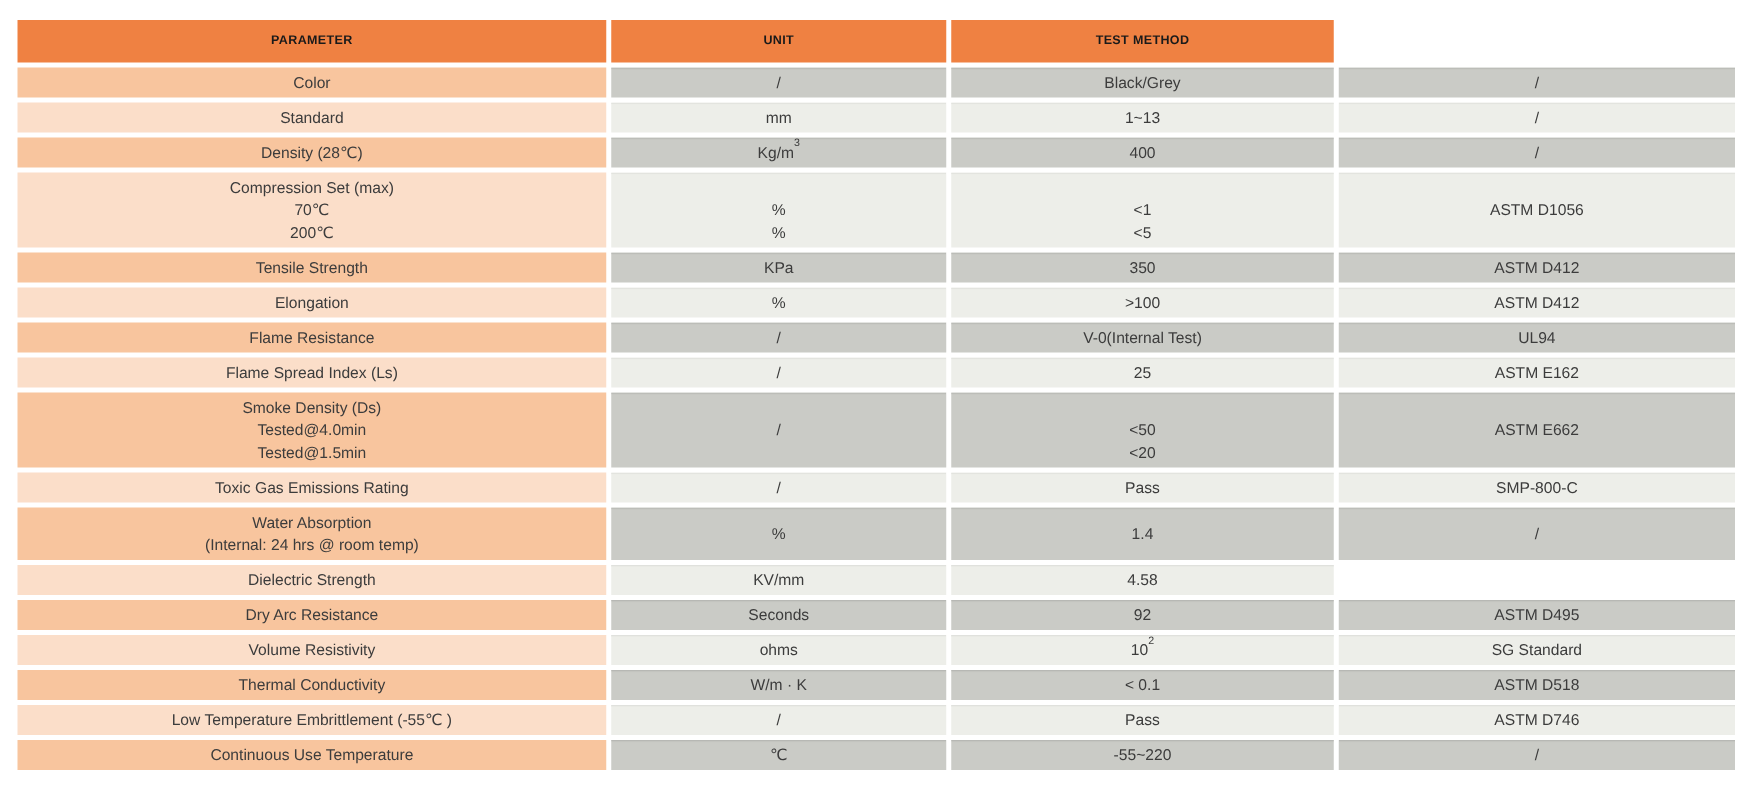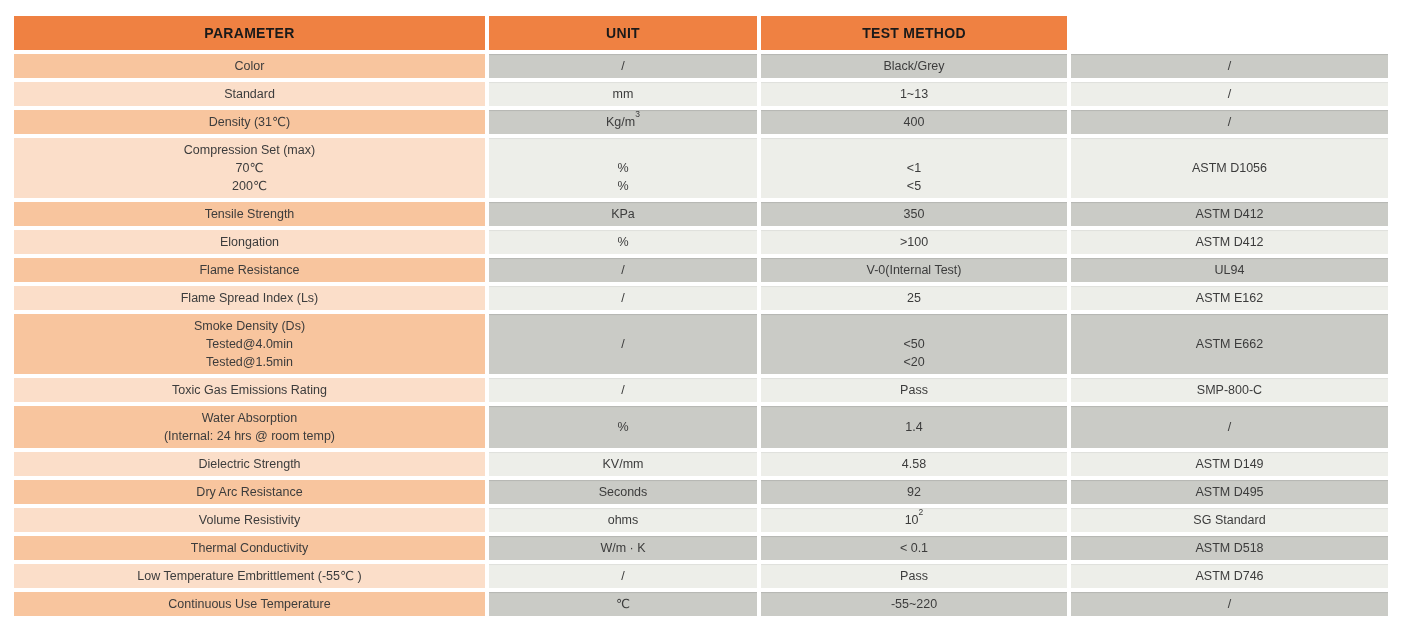--- a/index.html
+++ b/index.html
@@ -39,21 +39,21 @@
     text-align: center;
     min-height: 24px;
     padding: 3px 8px;
     font-size: 12.5px;
     line-height: 18px;
   }
   .header-row .cell {
     min-height: 34px;
     background: var(--header-bg);
     color: var(--header-text);
-    font-size: 14px;
+    font-size: 10px;
     font-weight: bold;
     letter-spacing: 0.3px;
   }
   .row.dark  .cell.c0 { background: var(--param-dark); justify-content: flex-end; }
   .row.light .cell.c0 { background: var(--param-light); }
   .row.dark  .cell.c1,
   .row.dark  .cell.c2,
   .row.dark  .cell.c3 { background: var(--grey-dark); box-shadow: inset 0 2px 1px -1px rgba(0,0,0,0.10); }
   .row.light .cell.c1,
   .row.light .cell.c2,
@@ -99,21 +99,21 @@
         </div>
         <div class="cell c2">
           <div class="line">1~13</div>
         </div>
         <div class="cell c3">
           <div class="line">/</div>
         </div>
       </div>
       <div class="row dark">
         <div class="cell c0">
-          <div class="line">Density (31℃)</div>
+          <div class="line">Density (28℃)</div>
         </div>
         <div class="cell c1">
           <div class="line">Kg/m<sup>3</sup></div>
         </div>
         <div class="cell c2">
           <div class="line">400</div>
         </div>
         <div class="cell c3">
           <div class="line">/</div>
         </div>
@@ -243,23 +243,20 @@
       </div>
       <div class="row light">
         <div class="cell c0">
           <div class="line">Dielectric Strength</div>
         </div>
         <div class="cell c1">
           <div class="line">KV/mm</div>
         </div>
         <div class="cell c2">
           <div class="line">4.58</div>
-        </div>
-        <div class="cell c3">
-          <div class="line">ASTM D149</div>
         </div>
       </div>
       <div class="row dark">
         <div class="cell c0">
           <div class="line">Dry Arc Resistance</div>
         </div>
         <div class="cell c1">
           <div class="line">Seconds</div>
         </div>
         <div class="cell c2">

